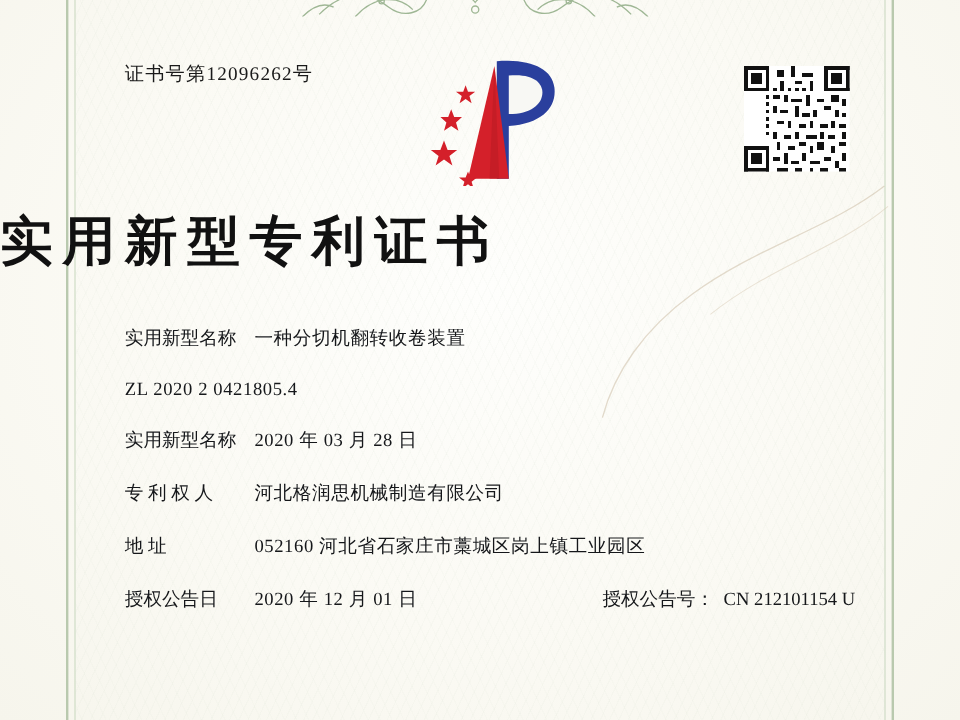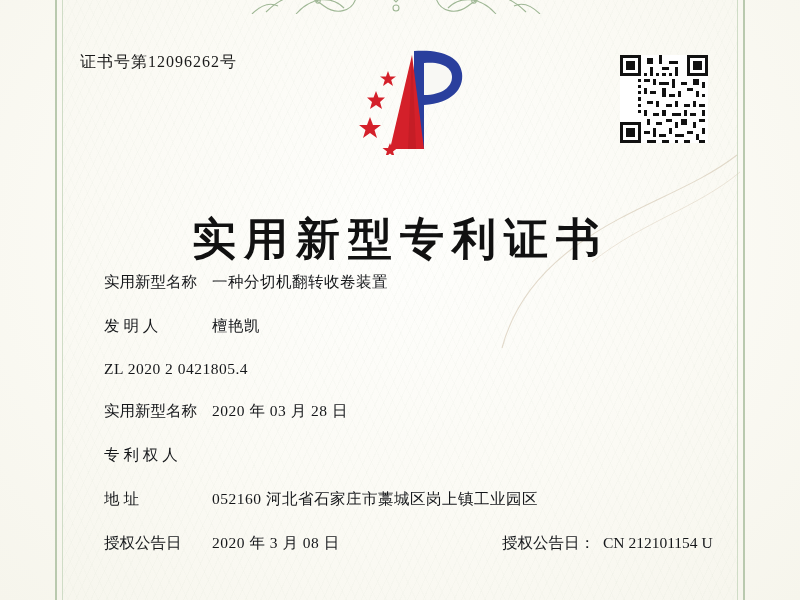--- a/index.html
+++ b/index.html
@@ -66,21 +66,21 @@
     top: 150px;
     width: 260px;
     height: 200px;
     pointer-events: none;
     opacity: .5;
   }
 
   
   .cert-no {
     position: absolute;
-    left: 80px;
+    left: 104px;
     top: 52px;
     font-size: 16px;
     color: #1a1a1a;
     letter-spacing: 1px;
     white-space: nowrap;
     text-align: right;
   }
   .logo {
     position: absolute;
     left: 352px;
@@ -95,27 +95,25 @@
     width: 88px;
     height: 88px;
   }
   .qr svg { display: block; }
 
   .title {
     position: absolute;
     left: 0;
     right: 0;
     top: 172px;
-    text-align: center;
     font-size: 44px;
     font-weight: bold;
     letter-spacing: 8px;
     color: #111111;
     font-family: "DejaVu Serif", serif;
-    margin-top: 38px;
   }
 
   .fields {
     position: absolute;
     left: 104px;
     top: 272px;
     right: 90px;
   }
   .field-row {
     display: flex;
@@ -295,44 +293,41 @@
 
   <div class="title">实用新型专利证书</div>
 
   <div class="fields">
 
     <div class="field-row">
       <span class="field-label">实用新型名称</span>
       <span class="field-value">一种分切机翻转收卷装置</span>
     </div>
 
-    <div class="field-row">
-      <span class="field-label">发  明  人</span>
-      <span class="field-value">檀艳凯</span>
-    </div>
 
     <div class="field-row">
       <span class="field-value">ZL 2020 2 0421805.4</span>
     </div>
 
     <div class="field-row">
       <span class="field-label">实用新型名称</span>
       <span class="field-value">2020 年 03 月 28 日</span>
     </div>
 
     <div class="field-row">
       <span class="field-label">专 利 权 人</span>
+      <span class="field-value">河北格润思机械制造有限公司</span>
     </div>
 
     <div class="field-row">
       <span class="field-label">地      址</span>
       <span class="field-value">052160 河北省石家庄市藁城区岗上镇工业园区</span>
     </div>
 
     <div class="field-row split">
       <span class="field-label">授权公告日</span>
-      <span class="field-value">2020 年 3 月 08 日</span>
-      <span class="second-label">授权公告日：</span>
+      <span class="field-value">2020 年 12 月 01 日</span>
+      <span class="second-label">授权公告号：</span>
       <span class="second-value">CN 212101154 U</span>
     </div>
 
   </div>
 </div>
 
 </body></html>

